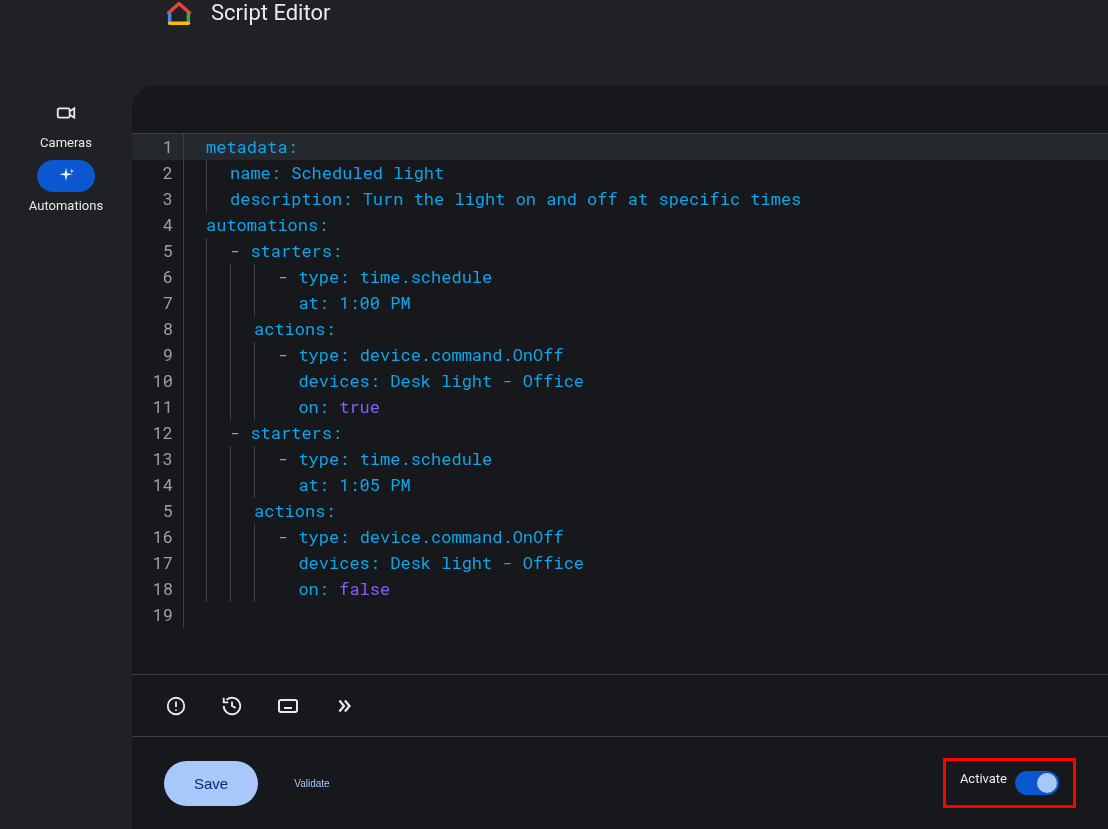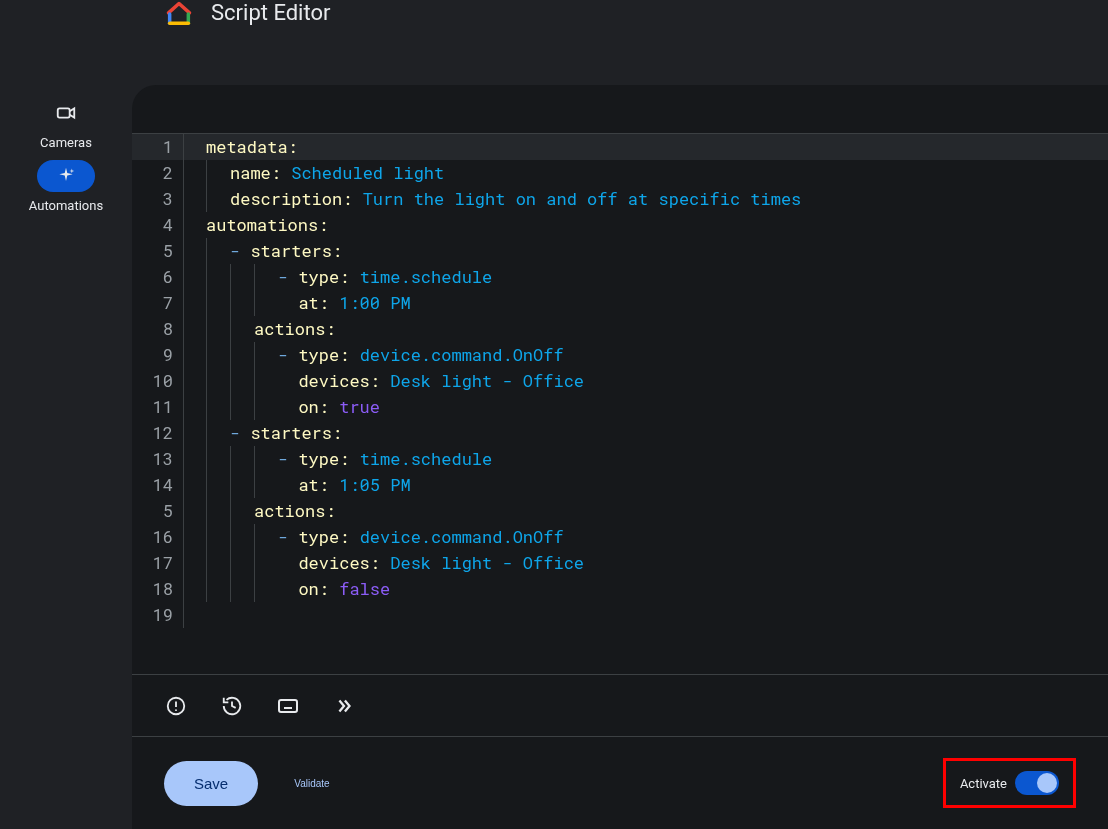--- a/index.html
+++ b/index.html
@@ -89,21 +89,21 @@
     padding-left: 22px;
     white-space: pre;
     display: flex;
   }
   .indent-bar {
     display:inline-block;
     width: 24px;
     border-left: 1px solid #3c4043;
     height: 26px;
   }
-  .tok-key { color: #fef9c3; }      
+  .tok-key { color: #0ea5e9; }      
   .tok-str { color: #0ea5e9; }      
   .tok-bool { color: #8b5cf6; }     
   .tok-dash { color: #6fa8dc; }
   .tok-plain { color:#e8eaed; }
   .toolbar {
     height: 62px;
     display: flex;
     align-items: center;
     padding: 0 32px;
     border-bottom: 1px solid #3c4043;
@@ -138,21 +138,20 @@
     border: none;
     font-size: 10px;
     font-weight: 500;
     cursor: pointer;
   }
   .spacer { flex:1; }
   .activate-box {
     border: 3px solid #ff0000;
     padding: 10px 14px;
     display: flex;
-    align-items: center;
     gap: 8px;
   }
   .activate-label { font-size: 13px; color:#e8eaed;}
   .switch {
     width: 44px; height: 24px; border-radius:12px;
     background:#0b57d0; position:relative; cursor:pointer;
   }
   .switch .knob {
     position:absolute; right:2px; top:2px;
     width:20px; height:20px; border-radius:50%;

